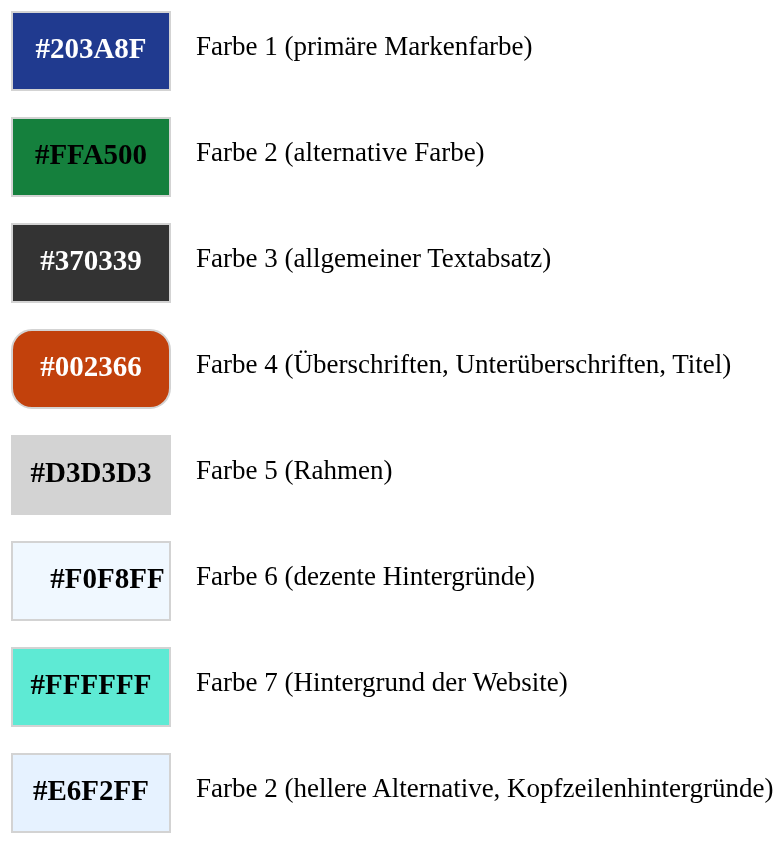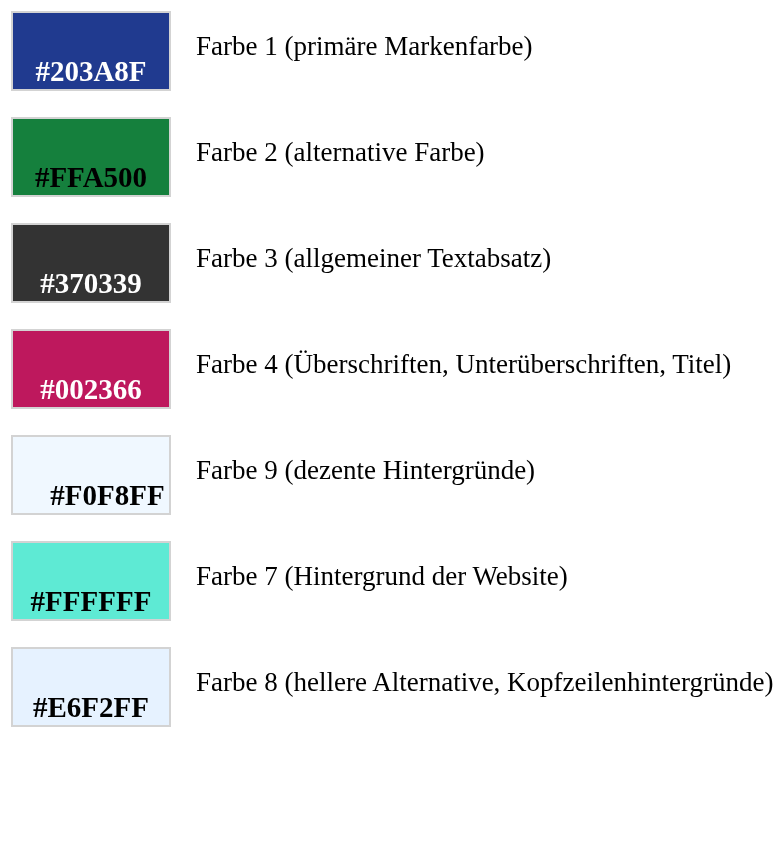--- a/index.html
+++ b/index.html
@@ -22,21 +22,21 @@
     align-items: center;
     height: 80px;
     margin-bottom: 26px;
   }
   .swatch {
     flex: 0 0 auto;
     width: 156px;
     height: 76px;
     border: 2px solid #000000;
     display: flex;
-    align-items: flex-end;
+    align-items: center;
     justify-content: center;
     box-sizing: content-box;
   }
   .swatch-hex {
     font-weight: bold;
     font-size: 29px;
     line-height: 1;
     position: relative;
     top: -3px;
   }
@@ -67,40 +67,46 @@
   </div>
 
   <div class="palette-row">
     <div class="swatch" style="background: rgb(51, 51, 51); border-color: rgb(211, 211, 211);">
       <span class="swatch-hex" style="color: rgb(255, 255, 255);">#370339</span>
     </div>
     <div class="swatch-desc">Farbe 3 (allgemeiner Textabsatz)</div>
   </div>
 
   <div class="palette-row">
-    <div class="swatch" style="background: #be185d; border-color: rgb(211, 211, 211);">
+    <div class="swatch" style="background: #c2410c; border-color: rgb(211, 211, 211); border-radius: 21px;">
       <span class="swatch-hex" style="color: rgb(255, 255, 255);">#002366</span>
     </div>
     <div class="swatch-desc">Farbe 4 (Überschriften, Unterüberschriften, Titel)</div>
   </div>
 
+  <div class="palette-row">
+    <div class="swatch" style="background: rgb(211, 211, 211); border-color: rgb(211, 211, 211);">
+      <span class="swatch-hex" style="color: rgb(0, 0, 0);">#D3D3D3</span>
+    </div>
+    <div class="swatch-desc">Farbe 5 (Rahmen)</div>
+  </div>
 
   <div class="palette-row">
     <div class="swatch" style="background: rgb(240, 248, 255); border-color: rgb(211, 211, 211);">
       <span class="swatch-hex" style="color: rgb(0, 0, 0); margin-left: 33px;">#F0F8FF</span>
     </div>
-    <div class="swatch-desc">Farbe 9 (dezente Hintergründe)</div>
+    <div class="swatch-desc">Farbe 6 (dezente Hintergründe)</div>
   </div>
 
   <div class="palette-row">
     <div class="swatch" style="background: #5eead4; border-color: rgb(211, 211, 211);">
       <span class="swatch-hex" style="color: rgb(0, 0, 0);">#FFFFFF</span>
     </div>
     <div class="swatch-desc">Farbe 7 (Hintergrund der Website)</div>
   </div>
 
   <div class="palette-row">
     <div class="swatch" style="background: rgb(230, 242, 255); border-color: rgb(211, 211, 211);">
       <span class="swatch-hex" style="color: rgb(0, 0, 0);">#E6F2FF</span>
     </div>
-    <div class="swatch-desc">Farbe 8 (hellere Alternative, Kopfzeilenhintergründe)</div>
+    <div class="swatch-desc">Farbe 2 (hellere Alternative, Kopfzeilenhintergründe)</div>
   </div>
 </div>
 
 </body></html>

